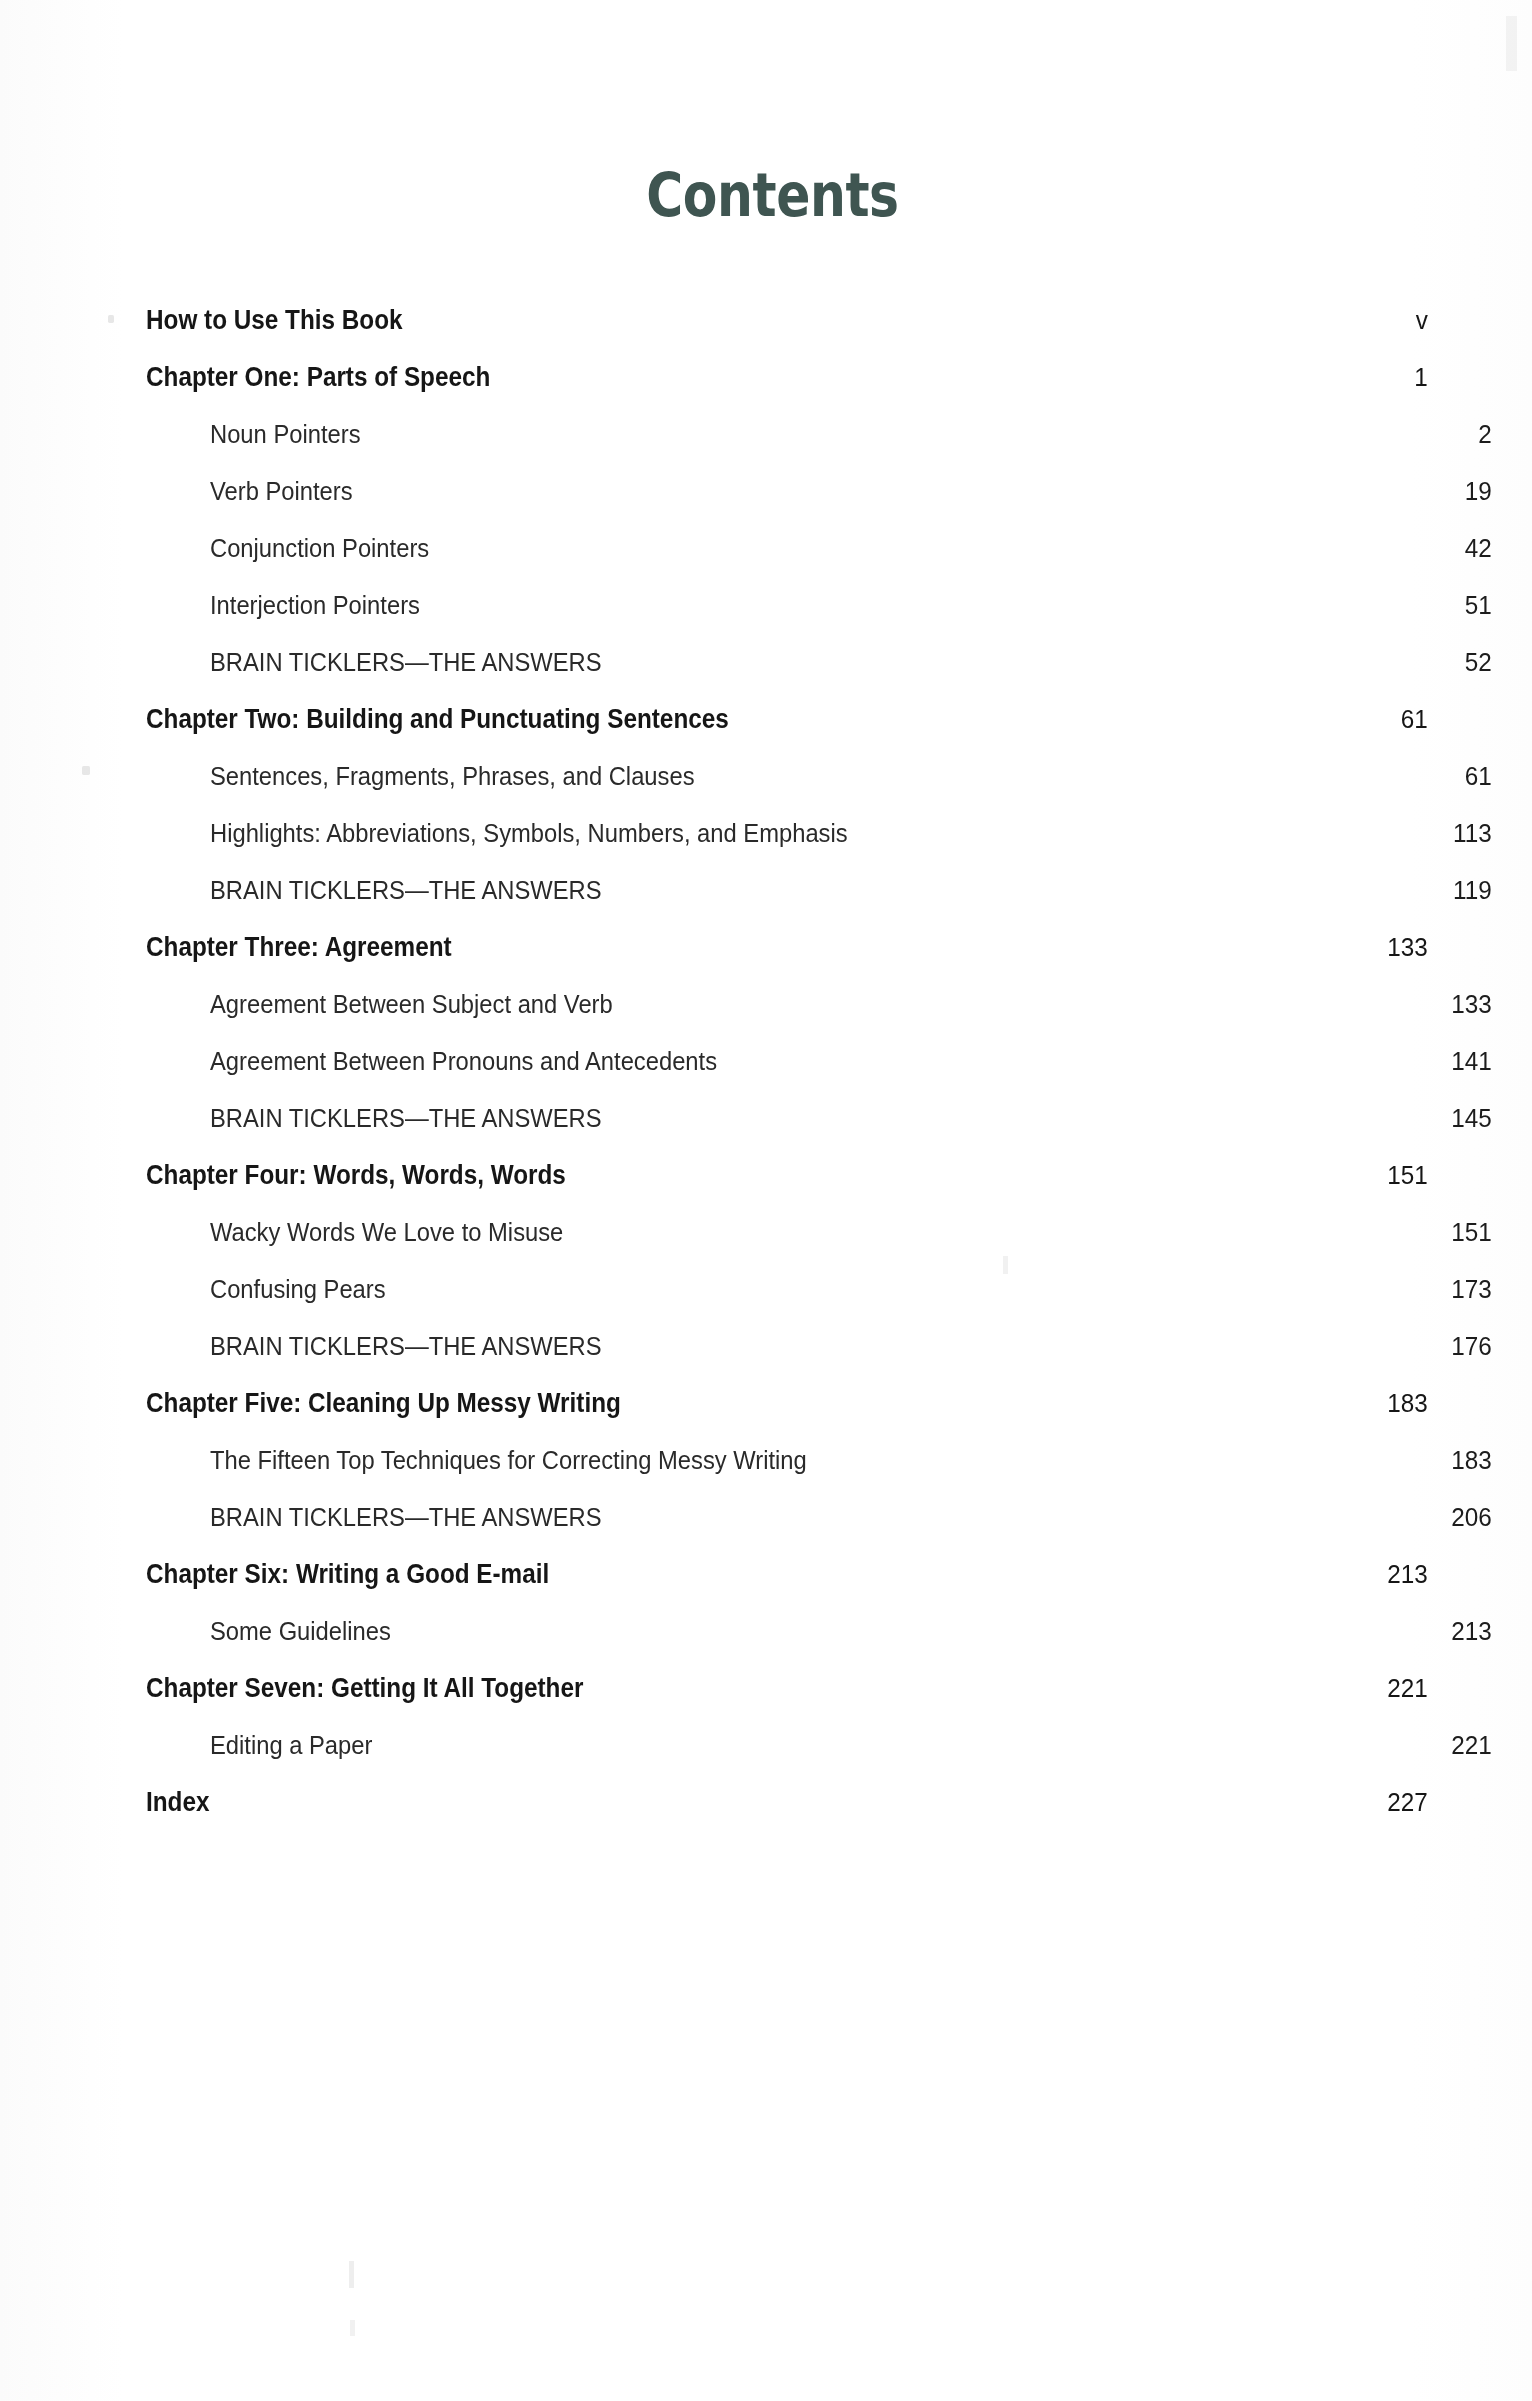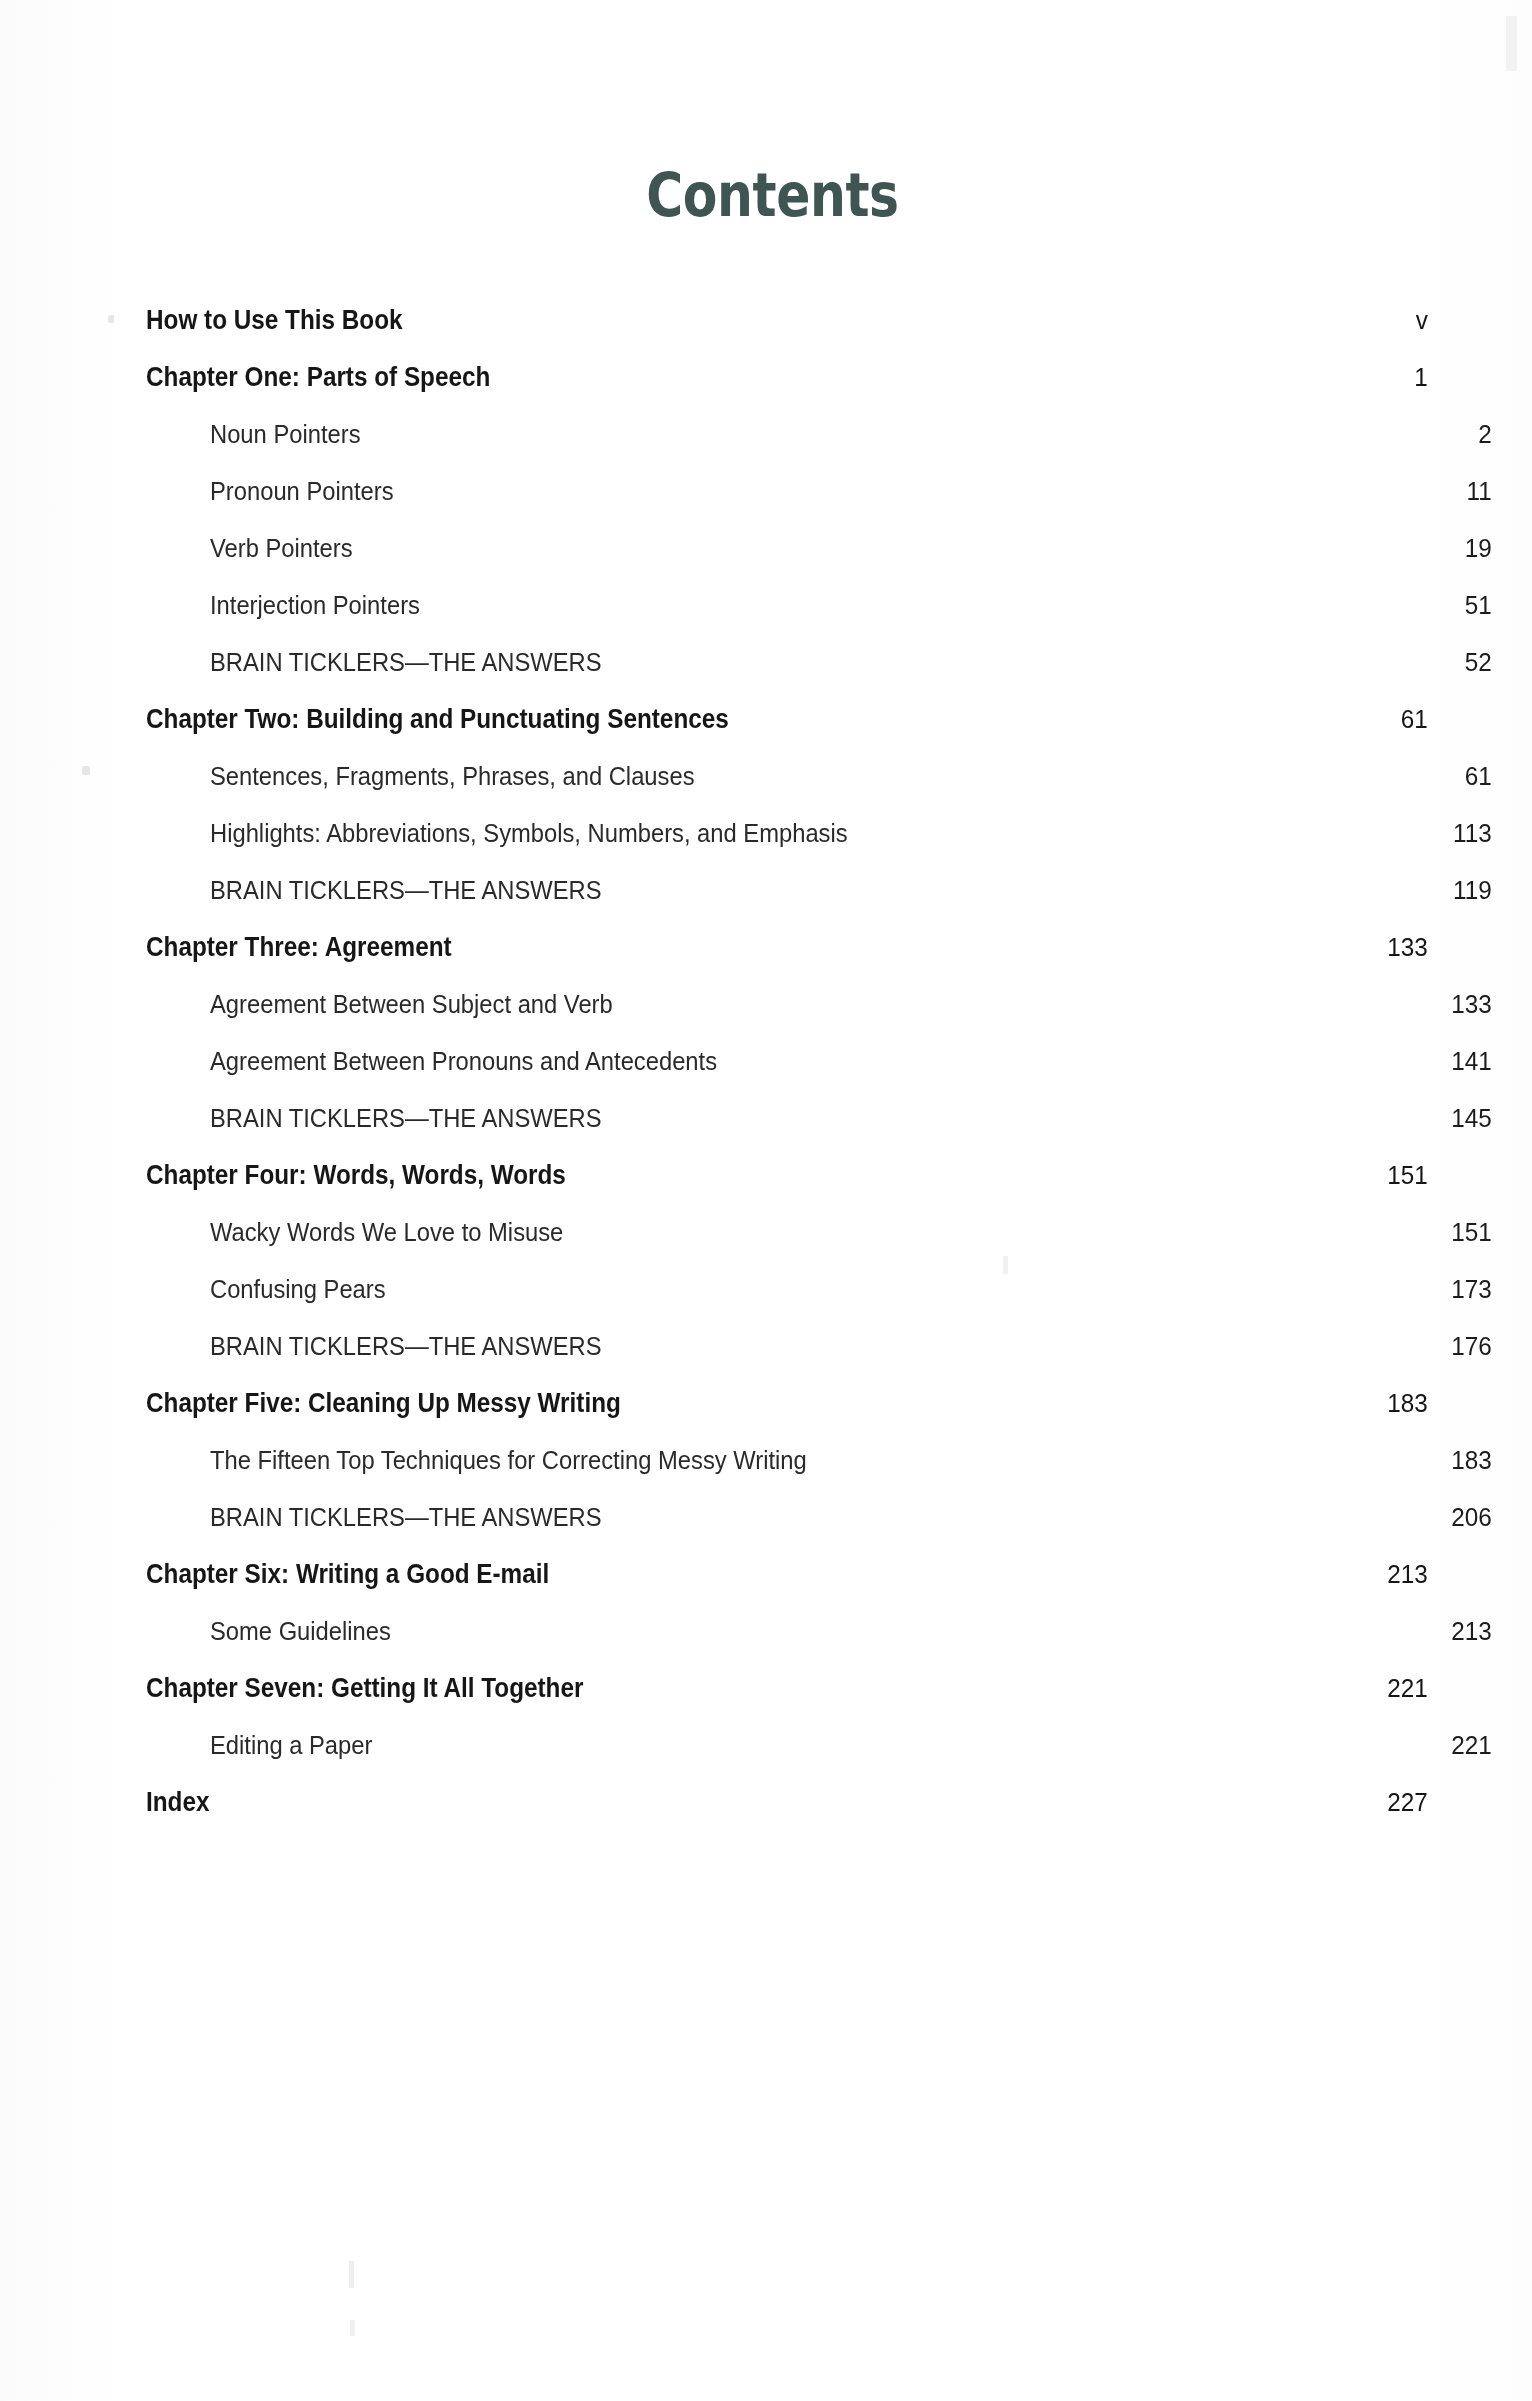--- a/index.html
+++ b/index.html
@@ -152,28 +152,28 @@
         <span class="toc-label">Chapter One: Parts of Speech</span>
         <span class="toc-leader"></span>
         <span class="toc-page">1</span>
       </div>
       <div class="toc-row level-2">
         <span class="toc-label">Noun Pointers</span>
         <span class="toc-leader"></span>
         <span class="toc-page">2</span>
       </div>
       <div class="toc-row level-2">
-        <span class="toc-label">Pronoun Pointers</span>
-        <span class="toc-leader"></span>
-        <span class="toc-page">11</span>
-      </div>
-      <div class="toc-row level-2">
         <span class="toc-label">Verb Pointers</span>
         <span class="toc-leader"></span>
         <span class="toc-page">19</span>
+      </div>
+      <div class="toc-row level-2">
+        <span class="toc-label">Conjunction Pointers</span>
+        <span class="toc-leader"></span>
+        <span class="toc-page">42</span>
       </div>
       <div class="toc-row level-2">
         <span class="toc-label">Interjection Pointers</span>
         <span class="toc-leader"></span>
         <span class="toc-page">51</span>
       </div>
       <div class="toc-row level-2">
         <span class="toc-label">BRAIN TICKLERS—THE ANSWERS</span>
         <span class="toc-leader"></span>
         <span class="toc-page">52</span>

